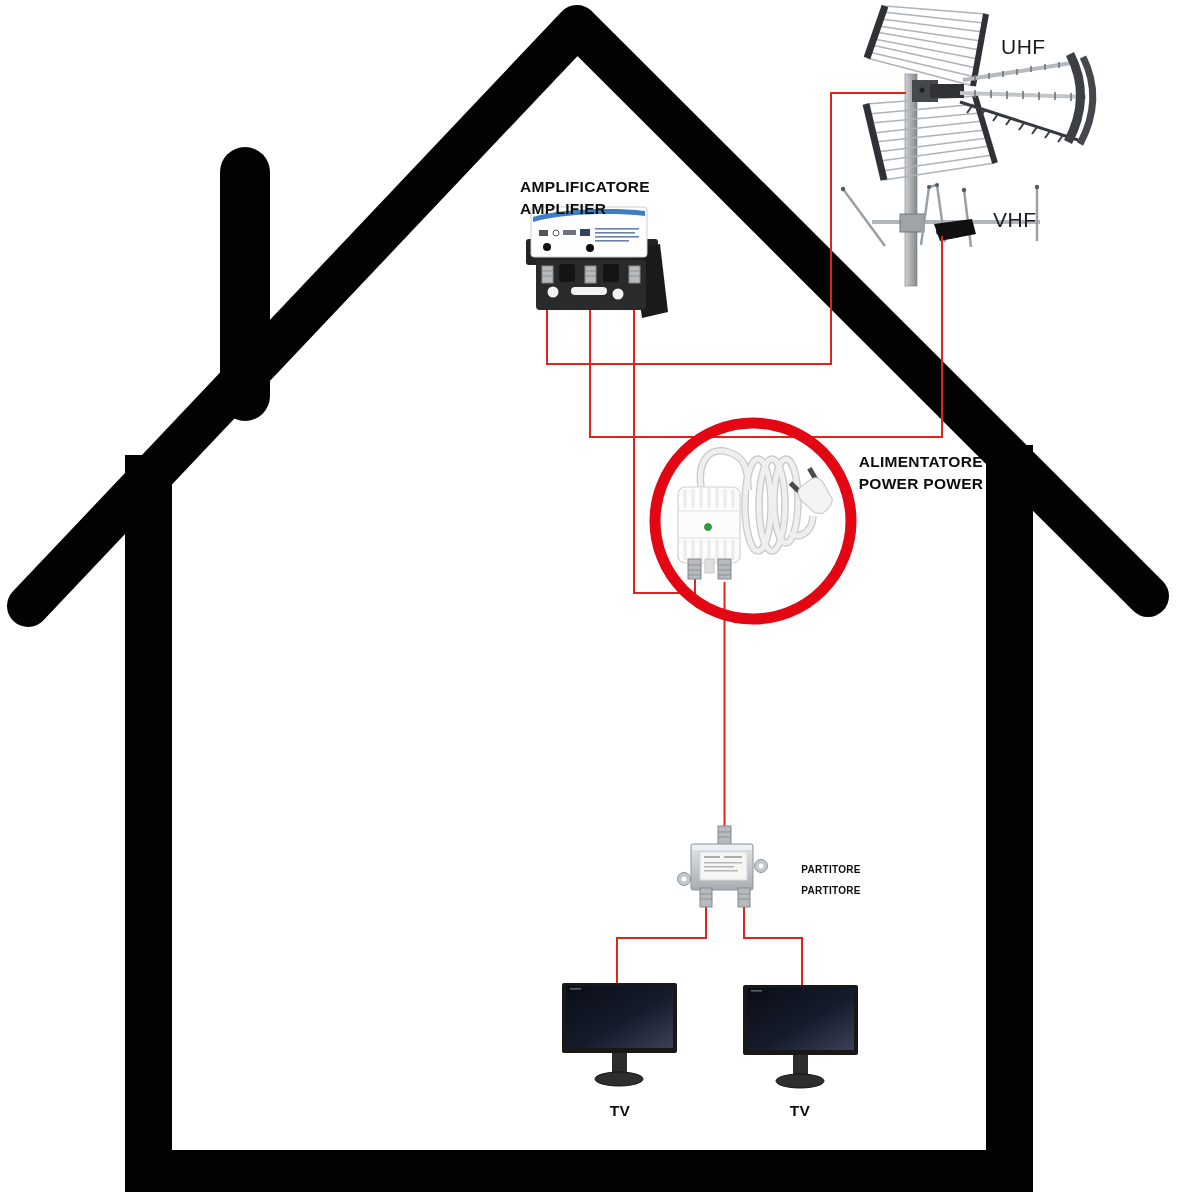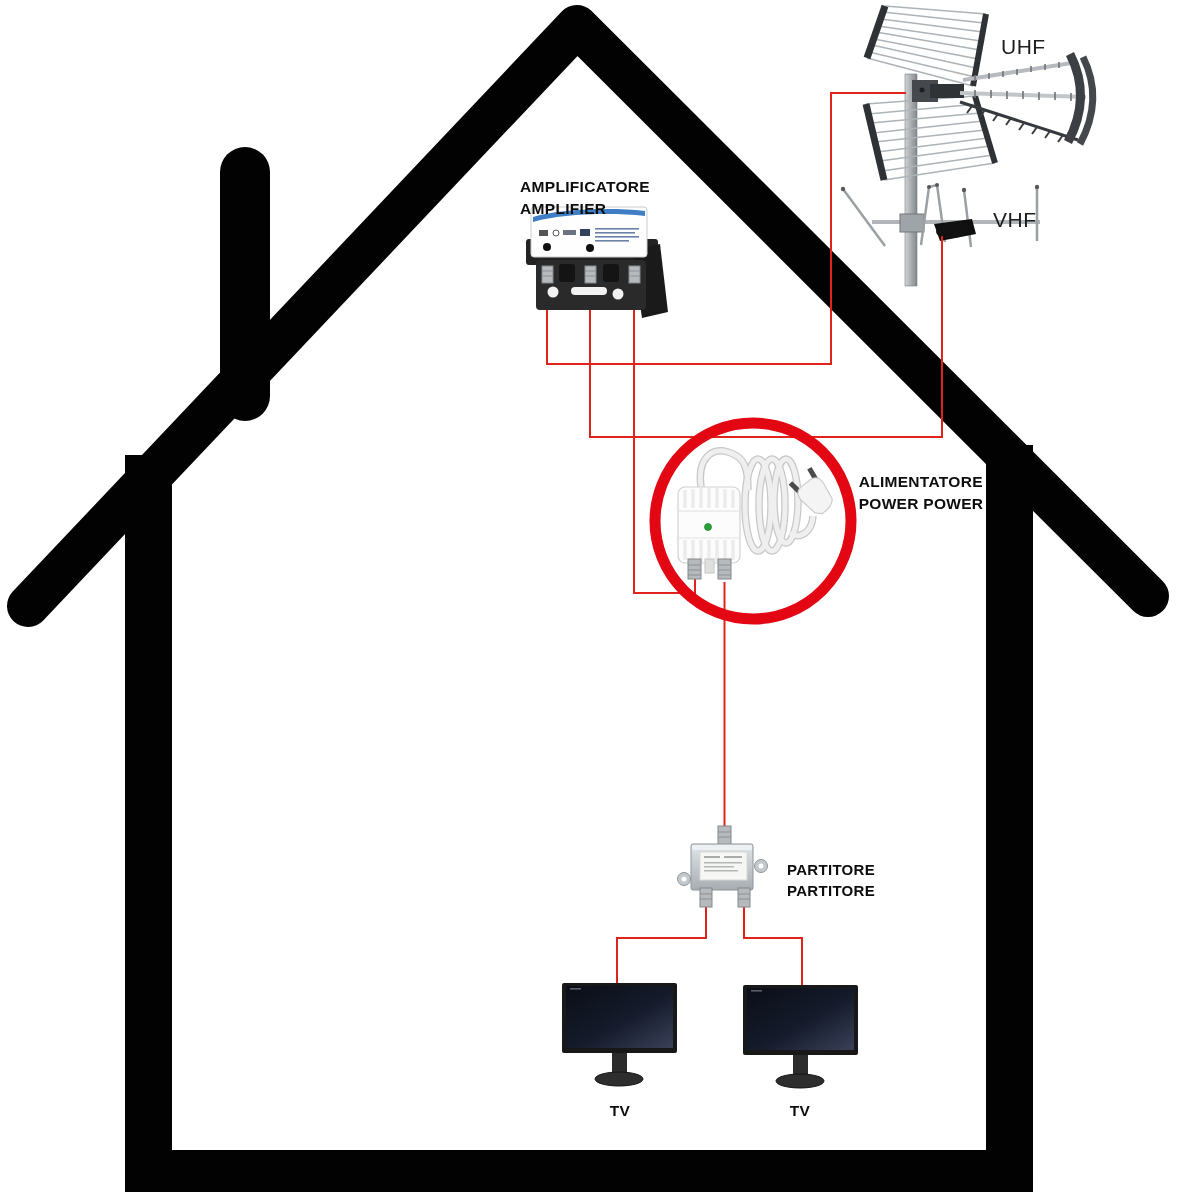--- a/index.html
+++ b/index.html
@@ -3,21 +3,21 @@
 <meta charset="utf-8">
 <style>
   html,body{margin:0;padding:0;background:#ffffff;}
   #stage{position:relative;width:1179px;height:1196px;background:#fff;overflow:hidden;
          font-family:"Liberation Sans",sans-serif;}
   #scene{position:absolute;left:0;top:0;}
   .lbl{position:absolute;color:#0d0d0d;font-weight:bold;
        transform:translateX(-50%);font-size:15.5px;line-height:22px;letter-spacing:.3px;white-space:nowrap;margin-top:8px;}
   .lbl-plain{position:absolute;color:#1c1c1c;font-weight:normal;font-size:21px;
        letter-spacing:.5px;white-space:nowrap;}
-  .lbl-sm{font-size:15px;line-height:21px;}
+  .lbl-sm{font-size:10px;line-height:21px;}
   .house{fill:none;stroke:var(--house,#000);}
   .wire{fill:none;stroke:var(--wire_red,#e0241c);stroke-width:2;}
   .hl-circle{fill:none;stroke:var(--highlight_circle_red,#e30613);stroke-width:11;}
   .led{fill:var(--led_green,#27a13a);stroke:#1b7d2c;stroke-width:.7;}
   .silver{fill:#b6babd;stroke:#83888c;stroke-width:1;}
   .thread{stroke:#8d9194;stroke-width:1;}
   .meshwire{stroke:#aeb3b7;stroke-width:1.6;}
   .meshedge{stroke:#2e3135;fill:none;}
   .boomtick{stroke:#6f7377;stroke-width:1.6;}
   .vhf-el{stroke:#9aa0a4;stroke-width:2.5;fill:none;}
@@ -288,21 +288,21 @@
 </svg>
 
   <div class="lbl-plain" style="left:1001px;top:35px;">UHF</div>
   <div class="lbl-plain" style="left:993px;top:177px;margin-top:31px;">VHF</div>
 
   <div class="lbl" style="left:585px;top:168px;">
     <div>AMPLIFICATORE</div>
     <div>AMPLIFIER</div>
   </div>
 
-  <div class="lbl" style="left:921px;top:463px;">
+  <div class="lbl" style="left:921px;top:443px;">
     <div>ALIMENTATORE</div>
     <div>POWER POWER</div>
   </div>
 
   <div class="lbl lbl-sm" style="left:831px;top:851px;">
     <div>PARTITORE</div>
     <div>PARTITORE</div>
   </div>
 
   <div class="lbl" style="left:620px;top:1092px;">TV</div>

